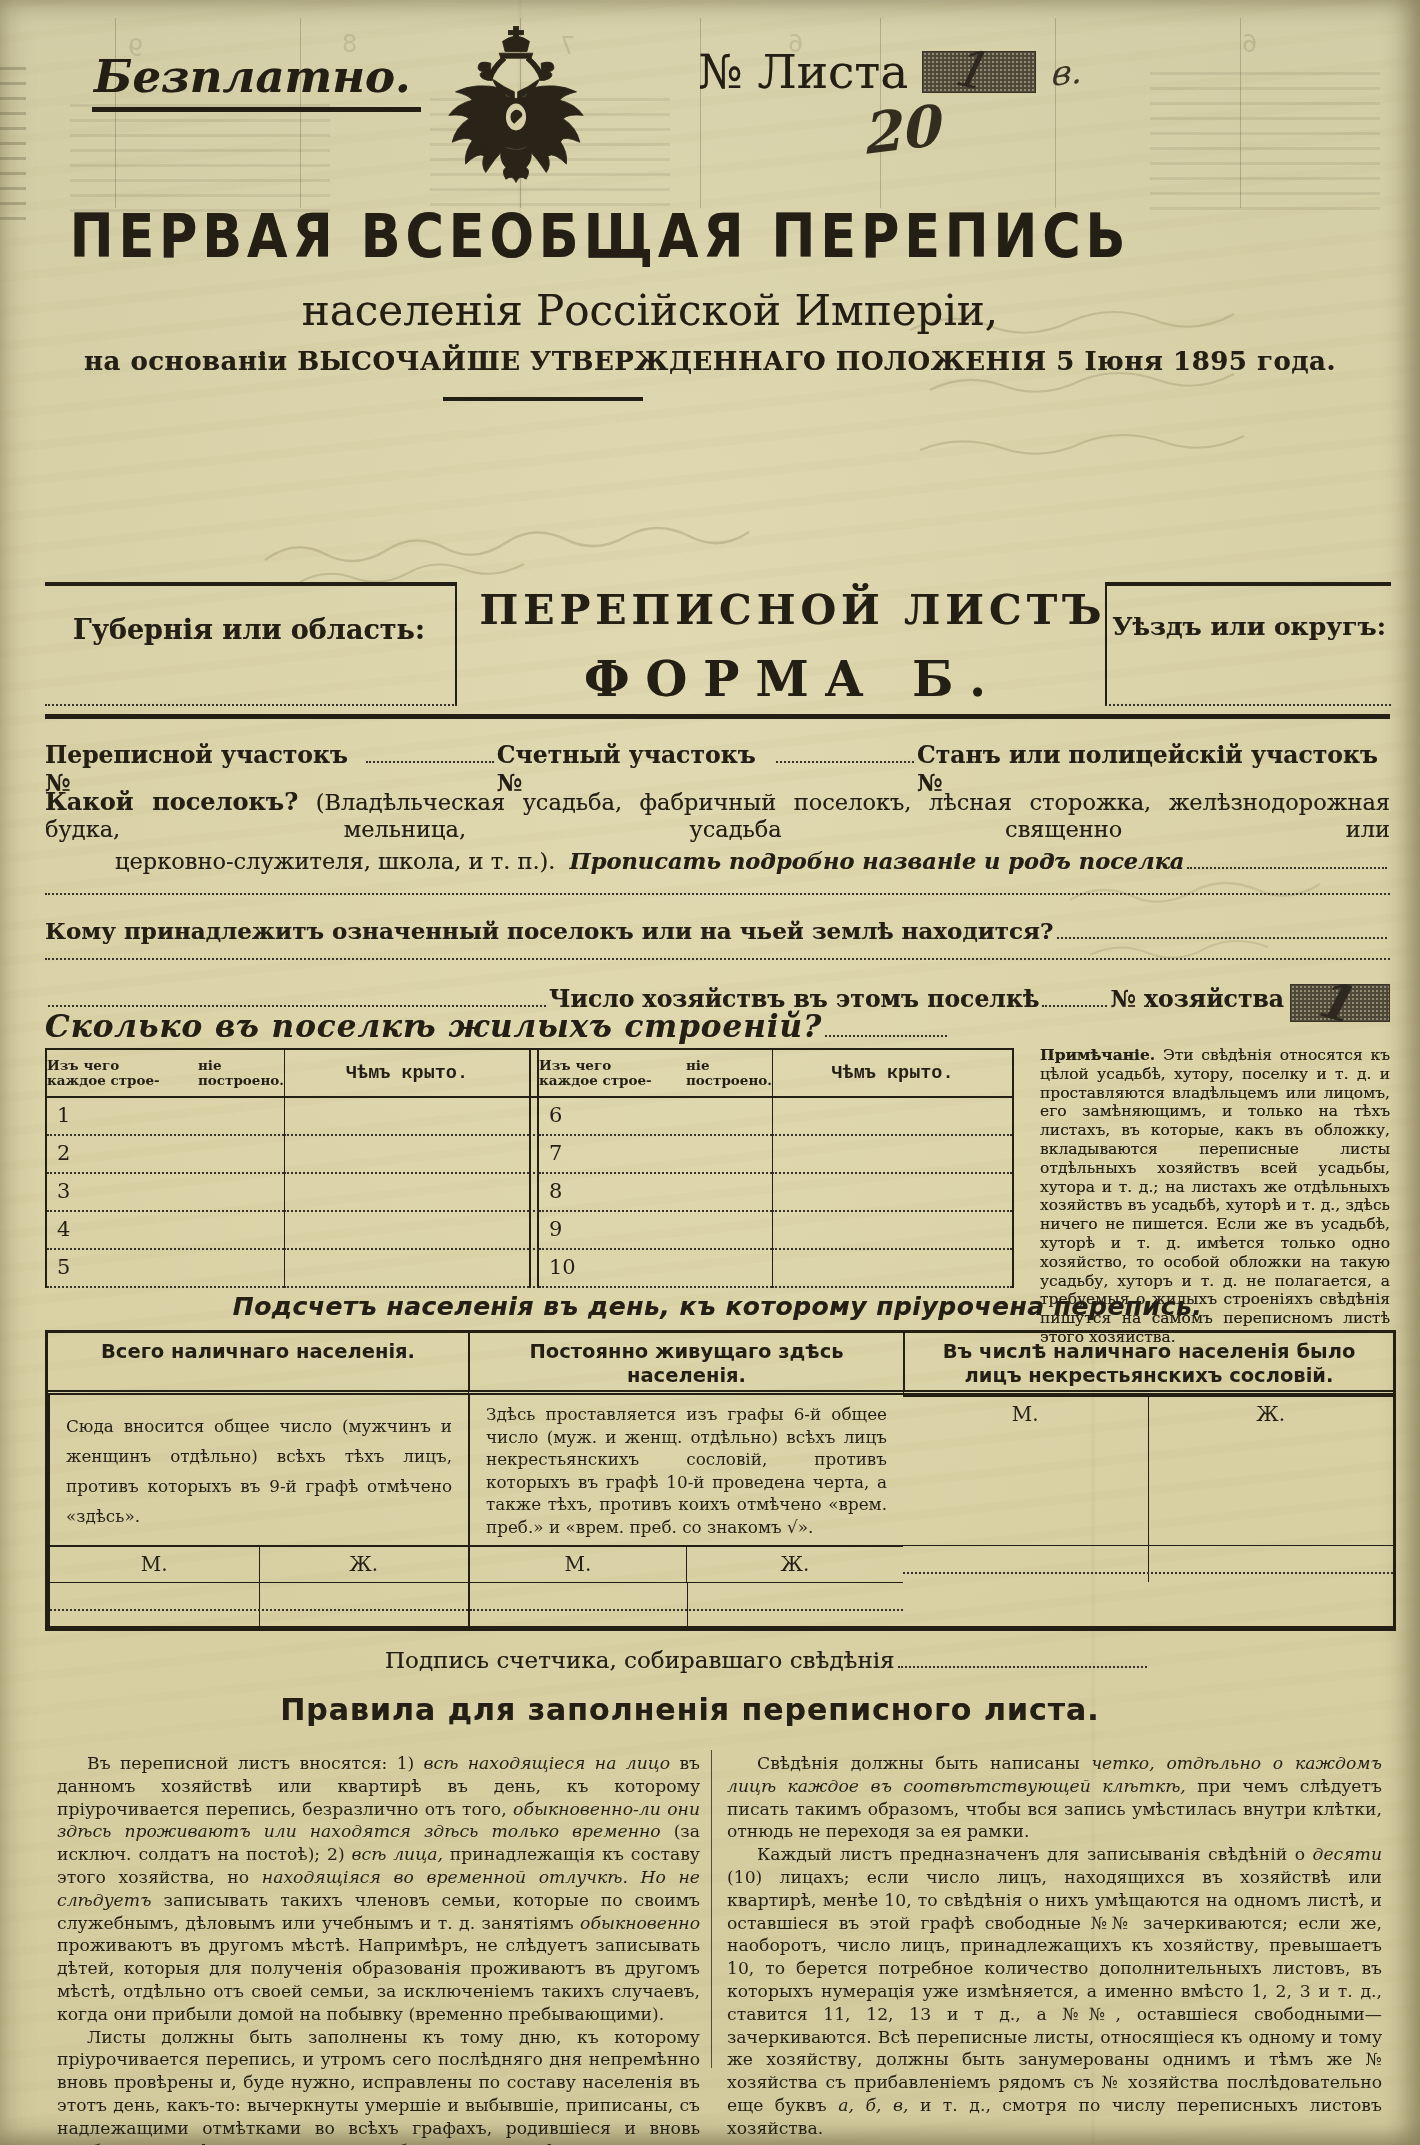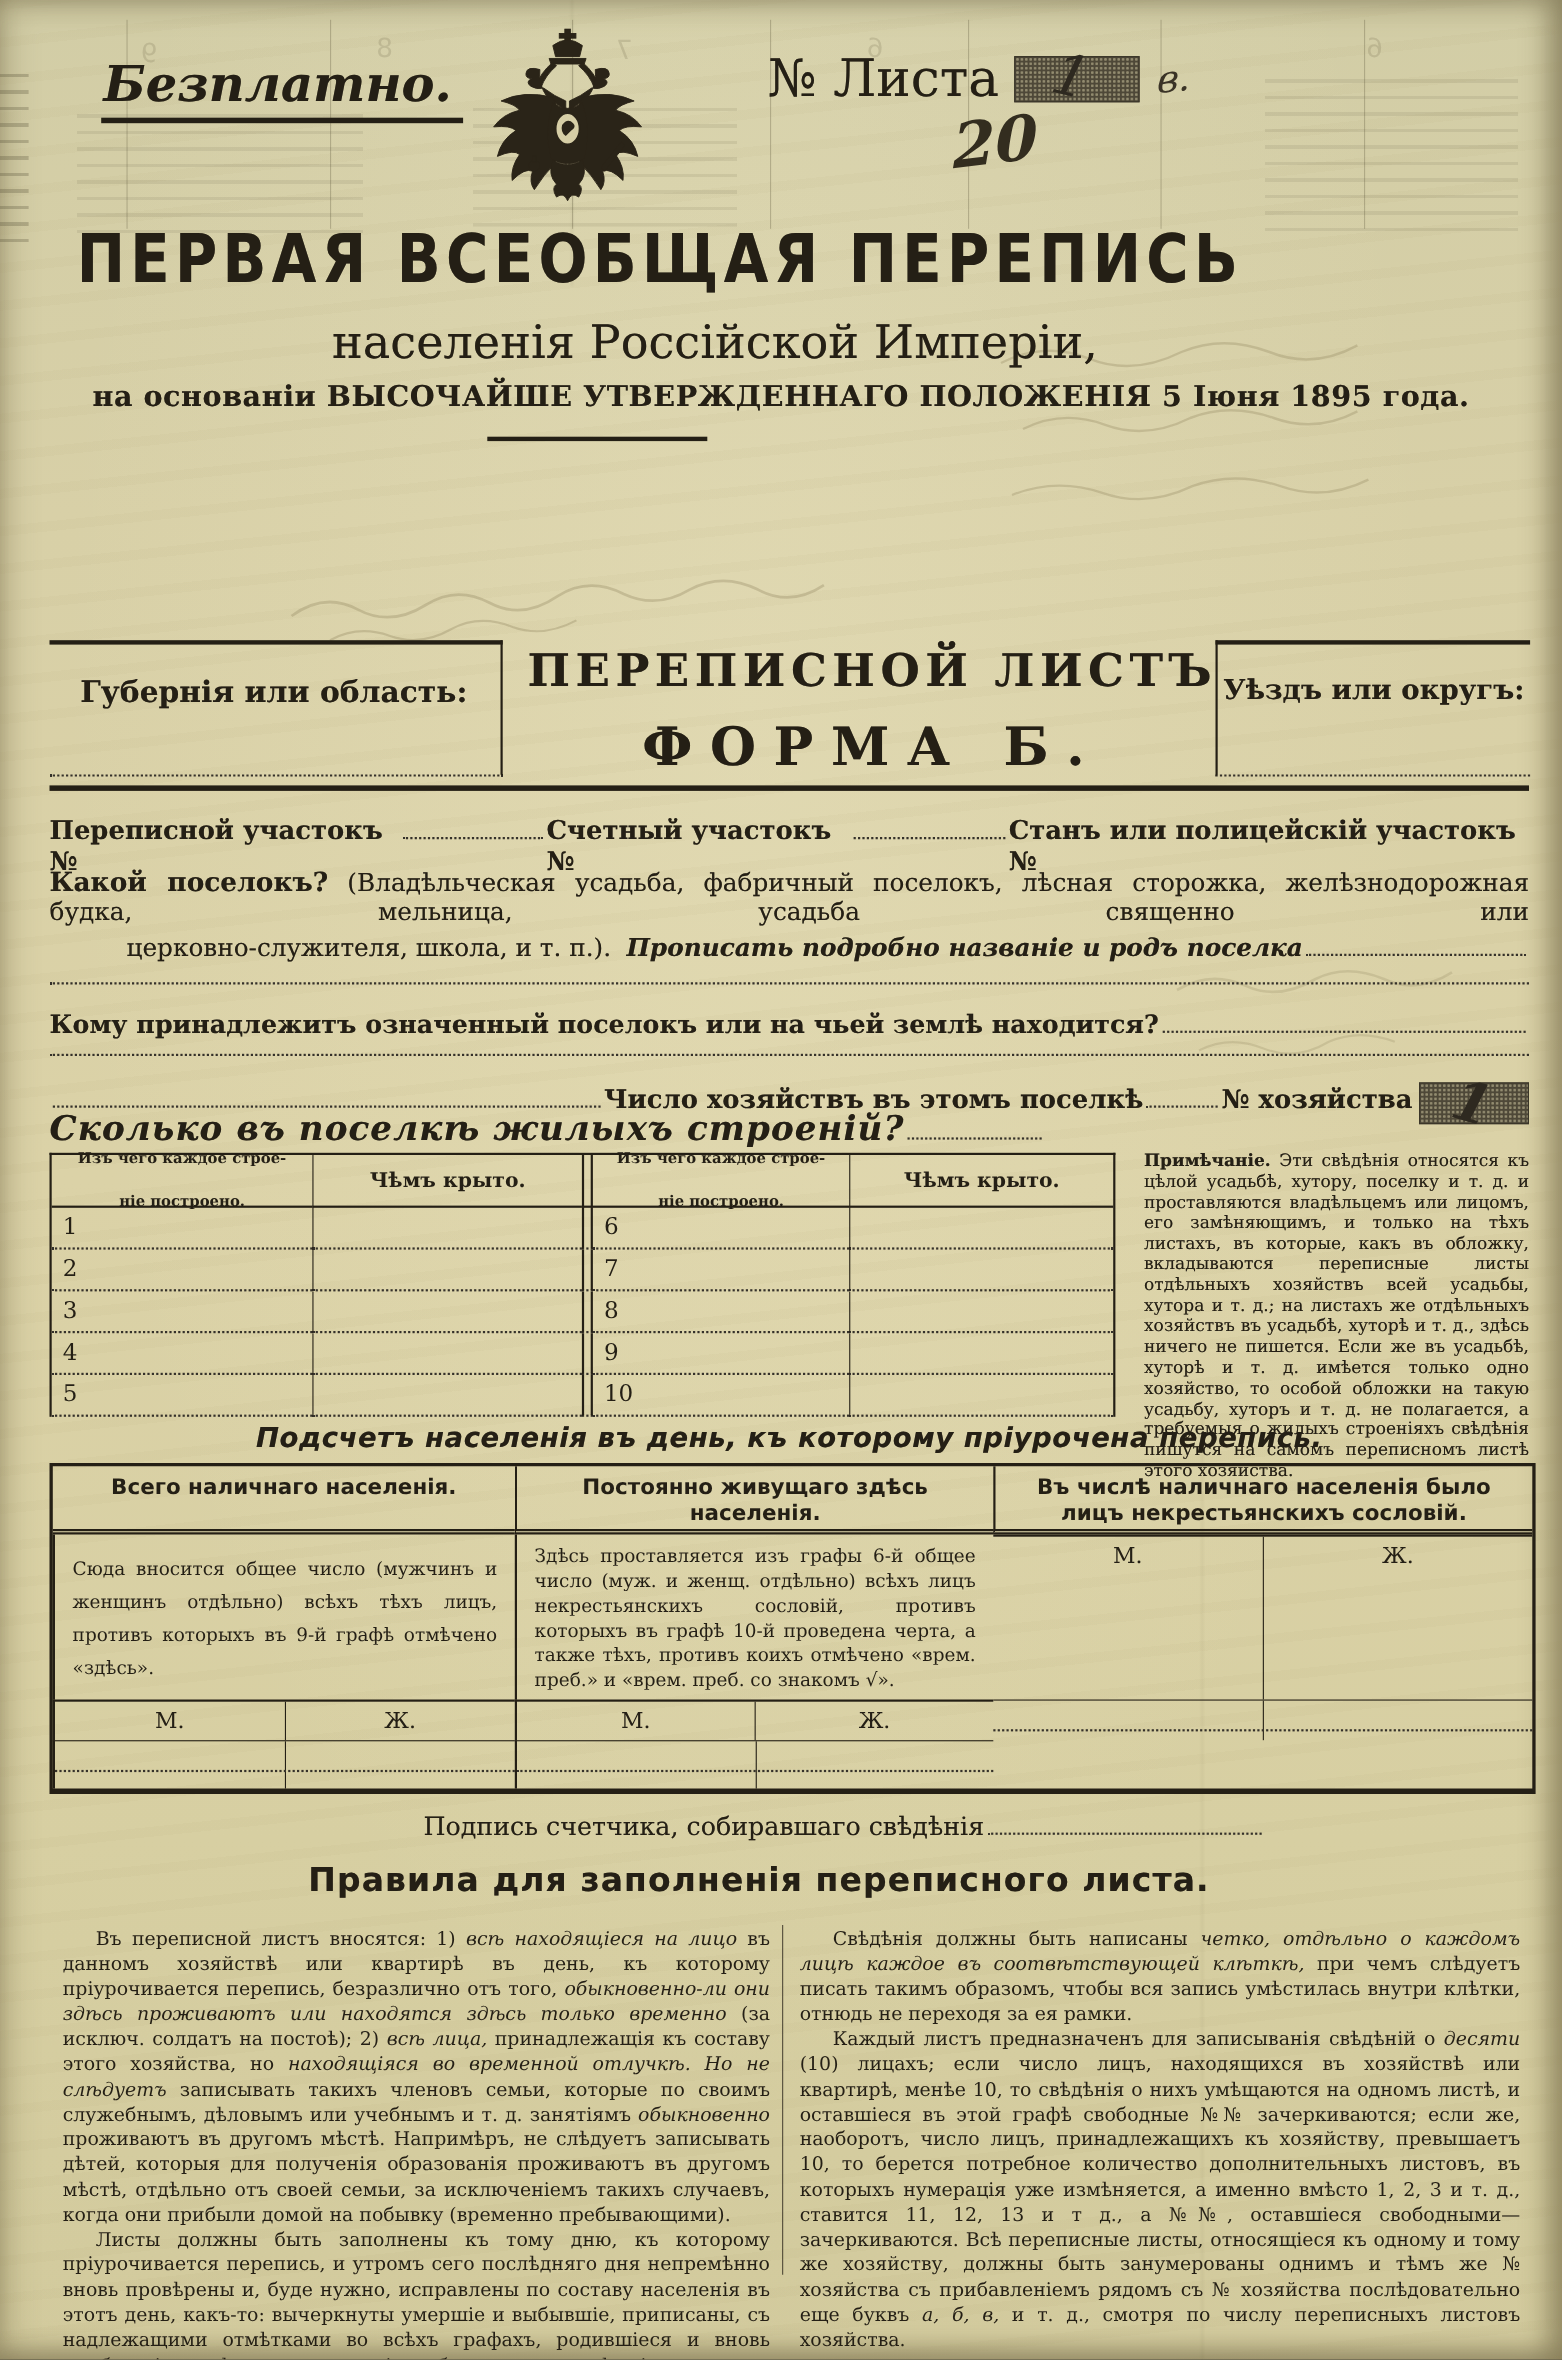--- a/index.html
+++ b/index.html
@@ -72,25 +72,25 @@
   .lead-start{width:498px;}
   .boxhh{width:98px;height:36px;margin-left:6px;align-self:center;}
   .hwhh{position:absolute;left:30px;top:-12px;font-size:50px;transform:rotate(16deg);color:#2e2920;}
   .bq{left:45px;top:1008px;width:905px;}
   .bq .script{font-size:31px;font-style:italic;font-weight:bold;letter-spacing:1px;}
   
   .btable{left:45px;top:1048px;width:965px;display:grid;
     grid-template-columns:237px 245px 10px 233px 240px;
     border-top:2px solid #241f15;border-left:2px solid #241f15;border-right:2px solid #241f15;}
   .btable .c{border-bottom:2px dotted #35312a;height:36px;position:relative;}
-  .btable .hcell{height:46px;border-bottom:2px solid #241f15;display:flex;flex-direction:column;
-    align-items:center;justify-content:center;text-align:center;gap:24px;}
+  .btable .hcell{height:46px;border-bottom:2px solid #241f15;display:flex;flex-direction:row;
+    align-items:center;justify-content:center;gap:24px;}
   .bhA{font-size:13.5px;font-weight:bold;line-height:15px;}
   .bhB{font-size:18.5px;font-weight:bold;}
-  .colB{border-left:1.5px solid #241f15;}
+  .colB{border-left:1.5px solid #241f15;font-family:Liberation Mono, monospace;}
   .bsep{border-left:2px solid #241f15;border-right:2px solid #241f15;}
   .rn{position:absolute;left:10px;top:5px;font-size:21px;}
   
   .note{left:1040px;top:1046px;width:350px;font-size:15.5px;line-height:18.8px;text-align:justify;}
   .note .nl{font-weight:bold;}
   
   .cheading{left:45px;top:1292px;width:1345px;text-align:center;font-size:25px;font-weight:bold;
     font-family:"DejaVu Sans",sans-serif;letter-spacing:.5px;font-style:italic;}
   .ctable{left:45px;top:1330px;width:1345px;display:grid;
     grid-template-columns:420px 435px 490px;grid-template-rows:62px 150px 37px 44px;

